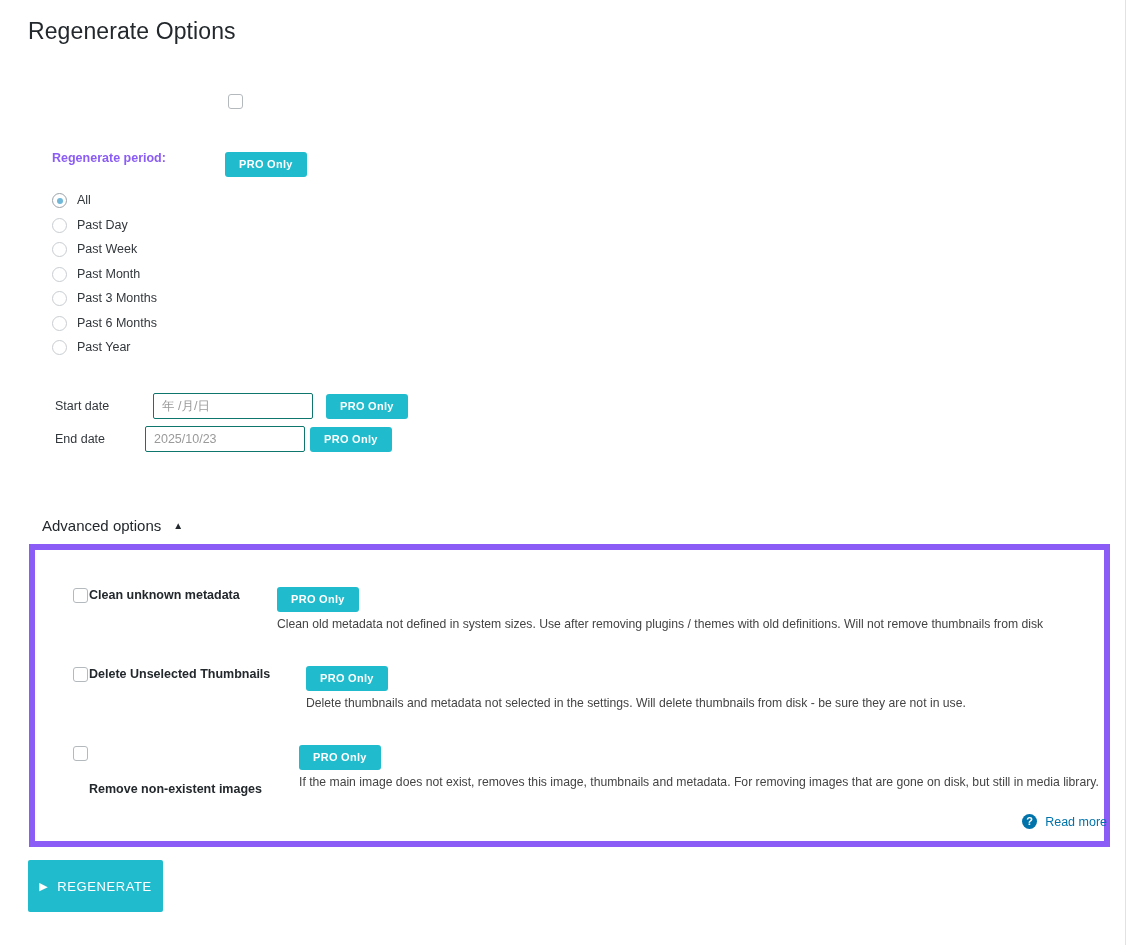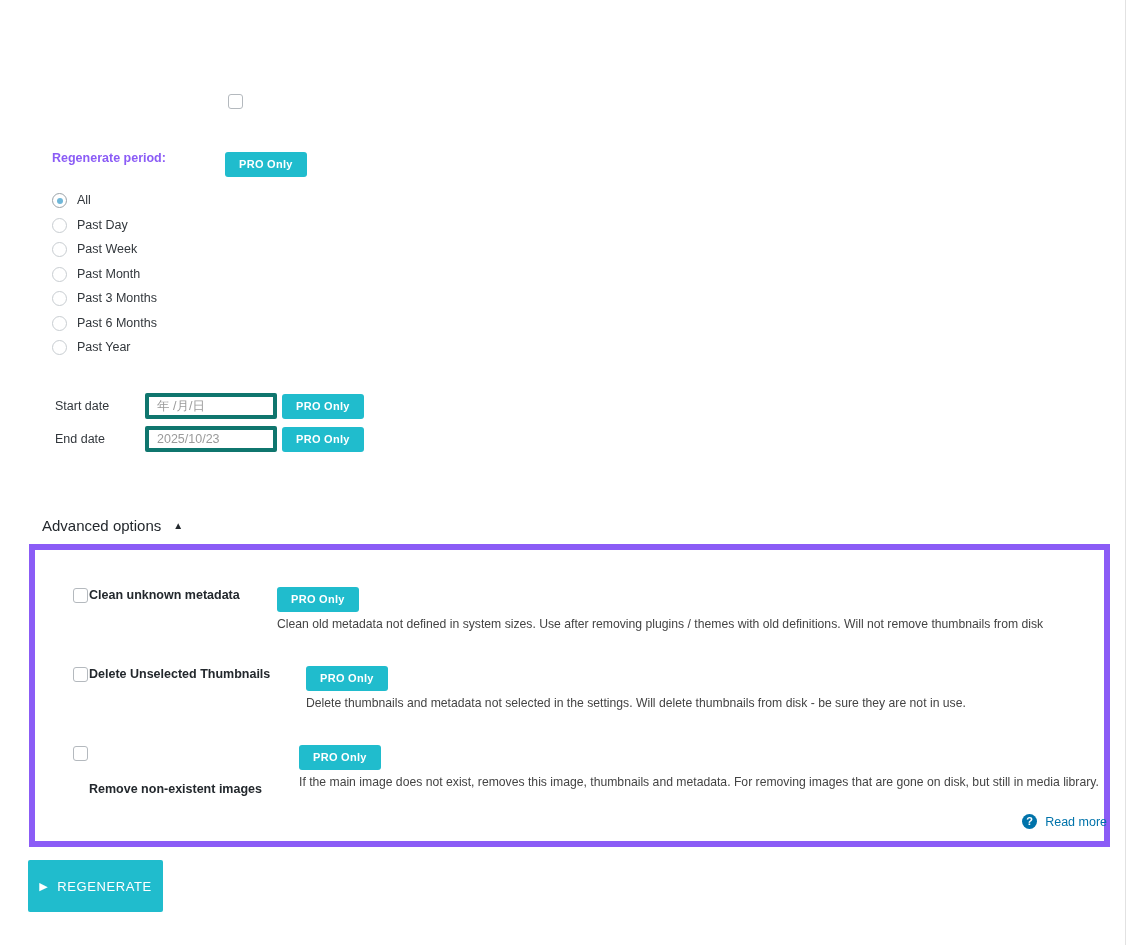--- a/index.html
+++ b/index.html
@@ -124,31 +124,31 @@
     font-size: 12.5px;
     color: #32373c;
   }
 
   
   .date-row {
     position: absolute;
     display: flex;
     align-items: center;
   }
-  .date-row.start { left: 55px; top: 393px; }
+  .date-row.start { left: 55px; top: 393px; gap: 8px; }
   .date-row.end   { left: 55px; top: 426px; }
   .date-label {
     font-size: 12.5px;
     color: #32373c;
     width: 90px;
   }
   .date-input {
-    width: 132px;
+    width: 160px;
     height: 26px;
-    border: 4px solid #0f766e;
+    border: 1px solid #0f766e;
     background: #fff;
     box-sizing: border-box;
     font-size: 12.5px;
     color: #9a9a9a;
     padding: 0 8px;
     line-height: 24px;
     border-radius: 2px;
     font-family: "Liberation Sans", sans-serif;
   }
   .date-pro {
@@ -255,20 +255,21 @@
     margin-right: 9px;
     font-size: 11px;
     line-height: 11px;
   }
 </style>
 </head>
 <body>
 
 <div class="page">
 
+  <div class="page-title">Regenerate Options</div>
 
   <div class="featured-row">
     <div class="featured-checkbox"></div>
   </div>
 
   <div class="period-label">Regenerate period:</div>
   <div class="period-pro">
     <span class="pro-badge">PRO Only</span>
   </div>
 

